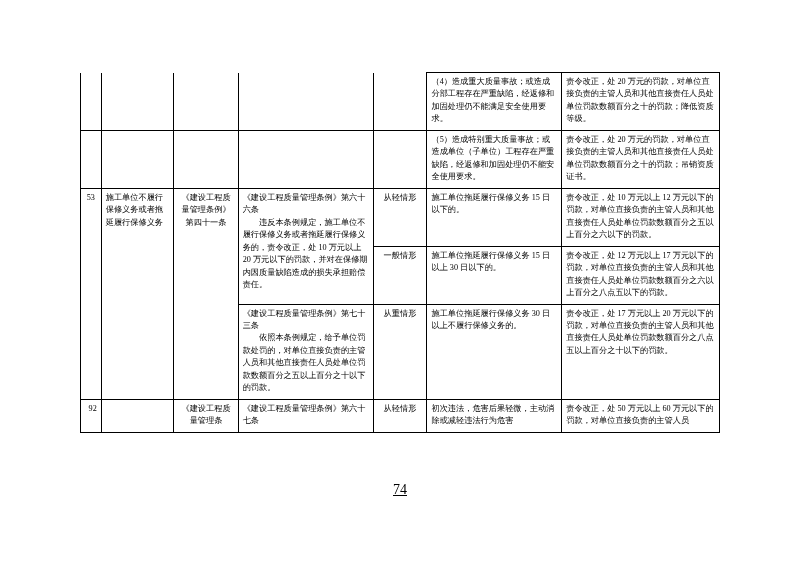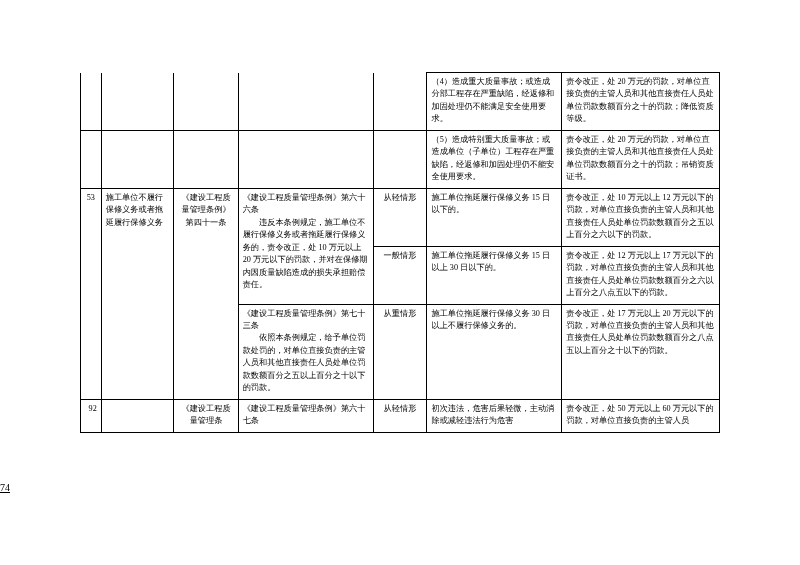--- a/index.html
+++ b/index.html
@@ -47,22 +47,22 @@
 
   .noborder-top { border-top: none !important; }
   .center-mid { text-align: center; vertical-align: middle; }
   .mid { vertical-align: middle; }
   .indent { text-indent: 2em; display: block; }
   .pagenum {
     position: absolute;
     left: 0;
     right: 0;
     top: 482px;
-    text-align: left;
-    font-size: 10px;
+    text-align: center;
+    font-size: 14px;
     font-family: "Liberation Serif", serif;
     color: #000;
     text-decoration: underline;
   }
   .blank { color: transparent; }
 </style>
 </head>
 <body>
 
 <div class="page">

